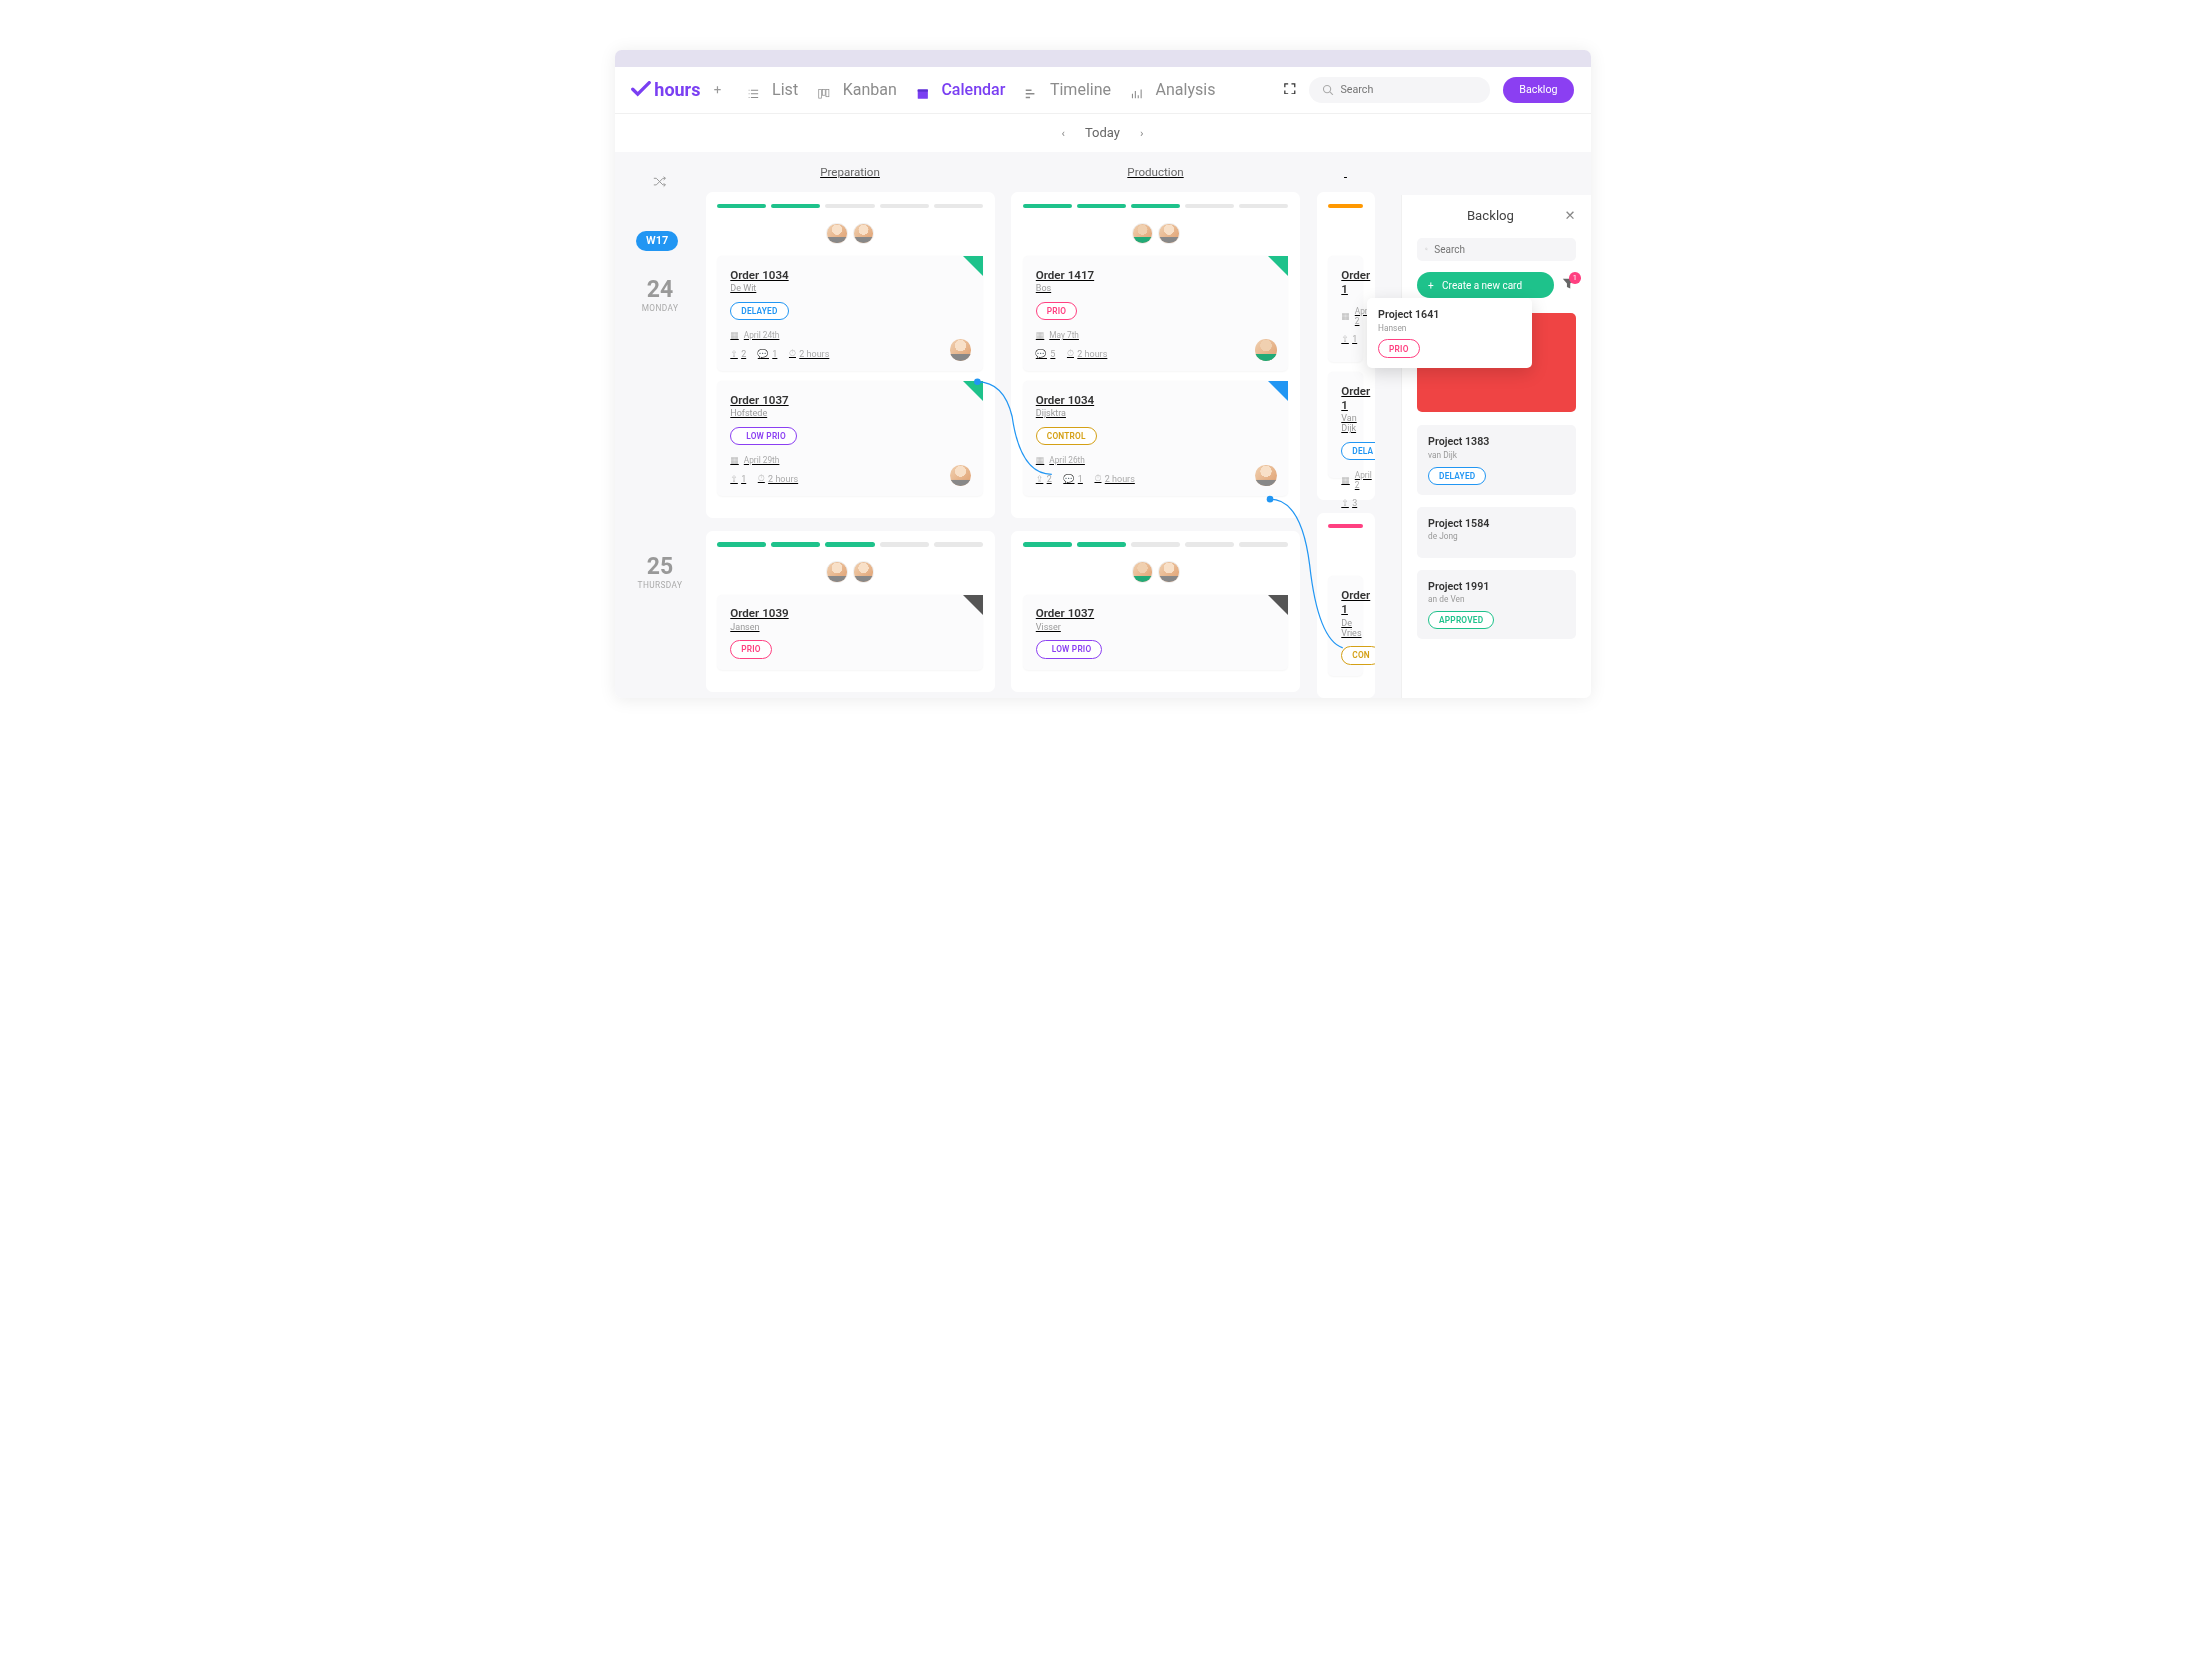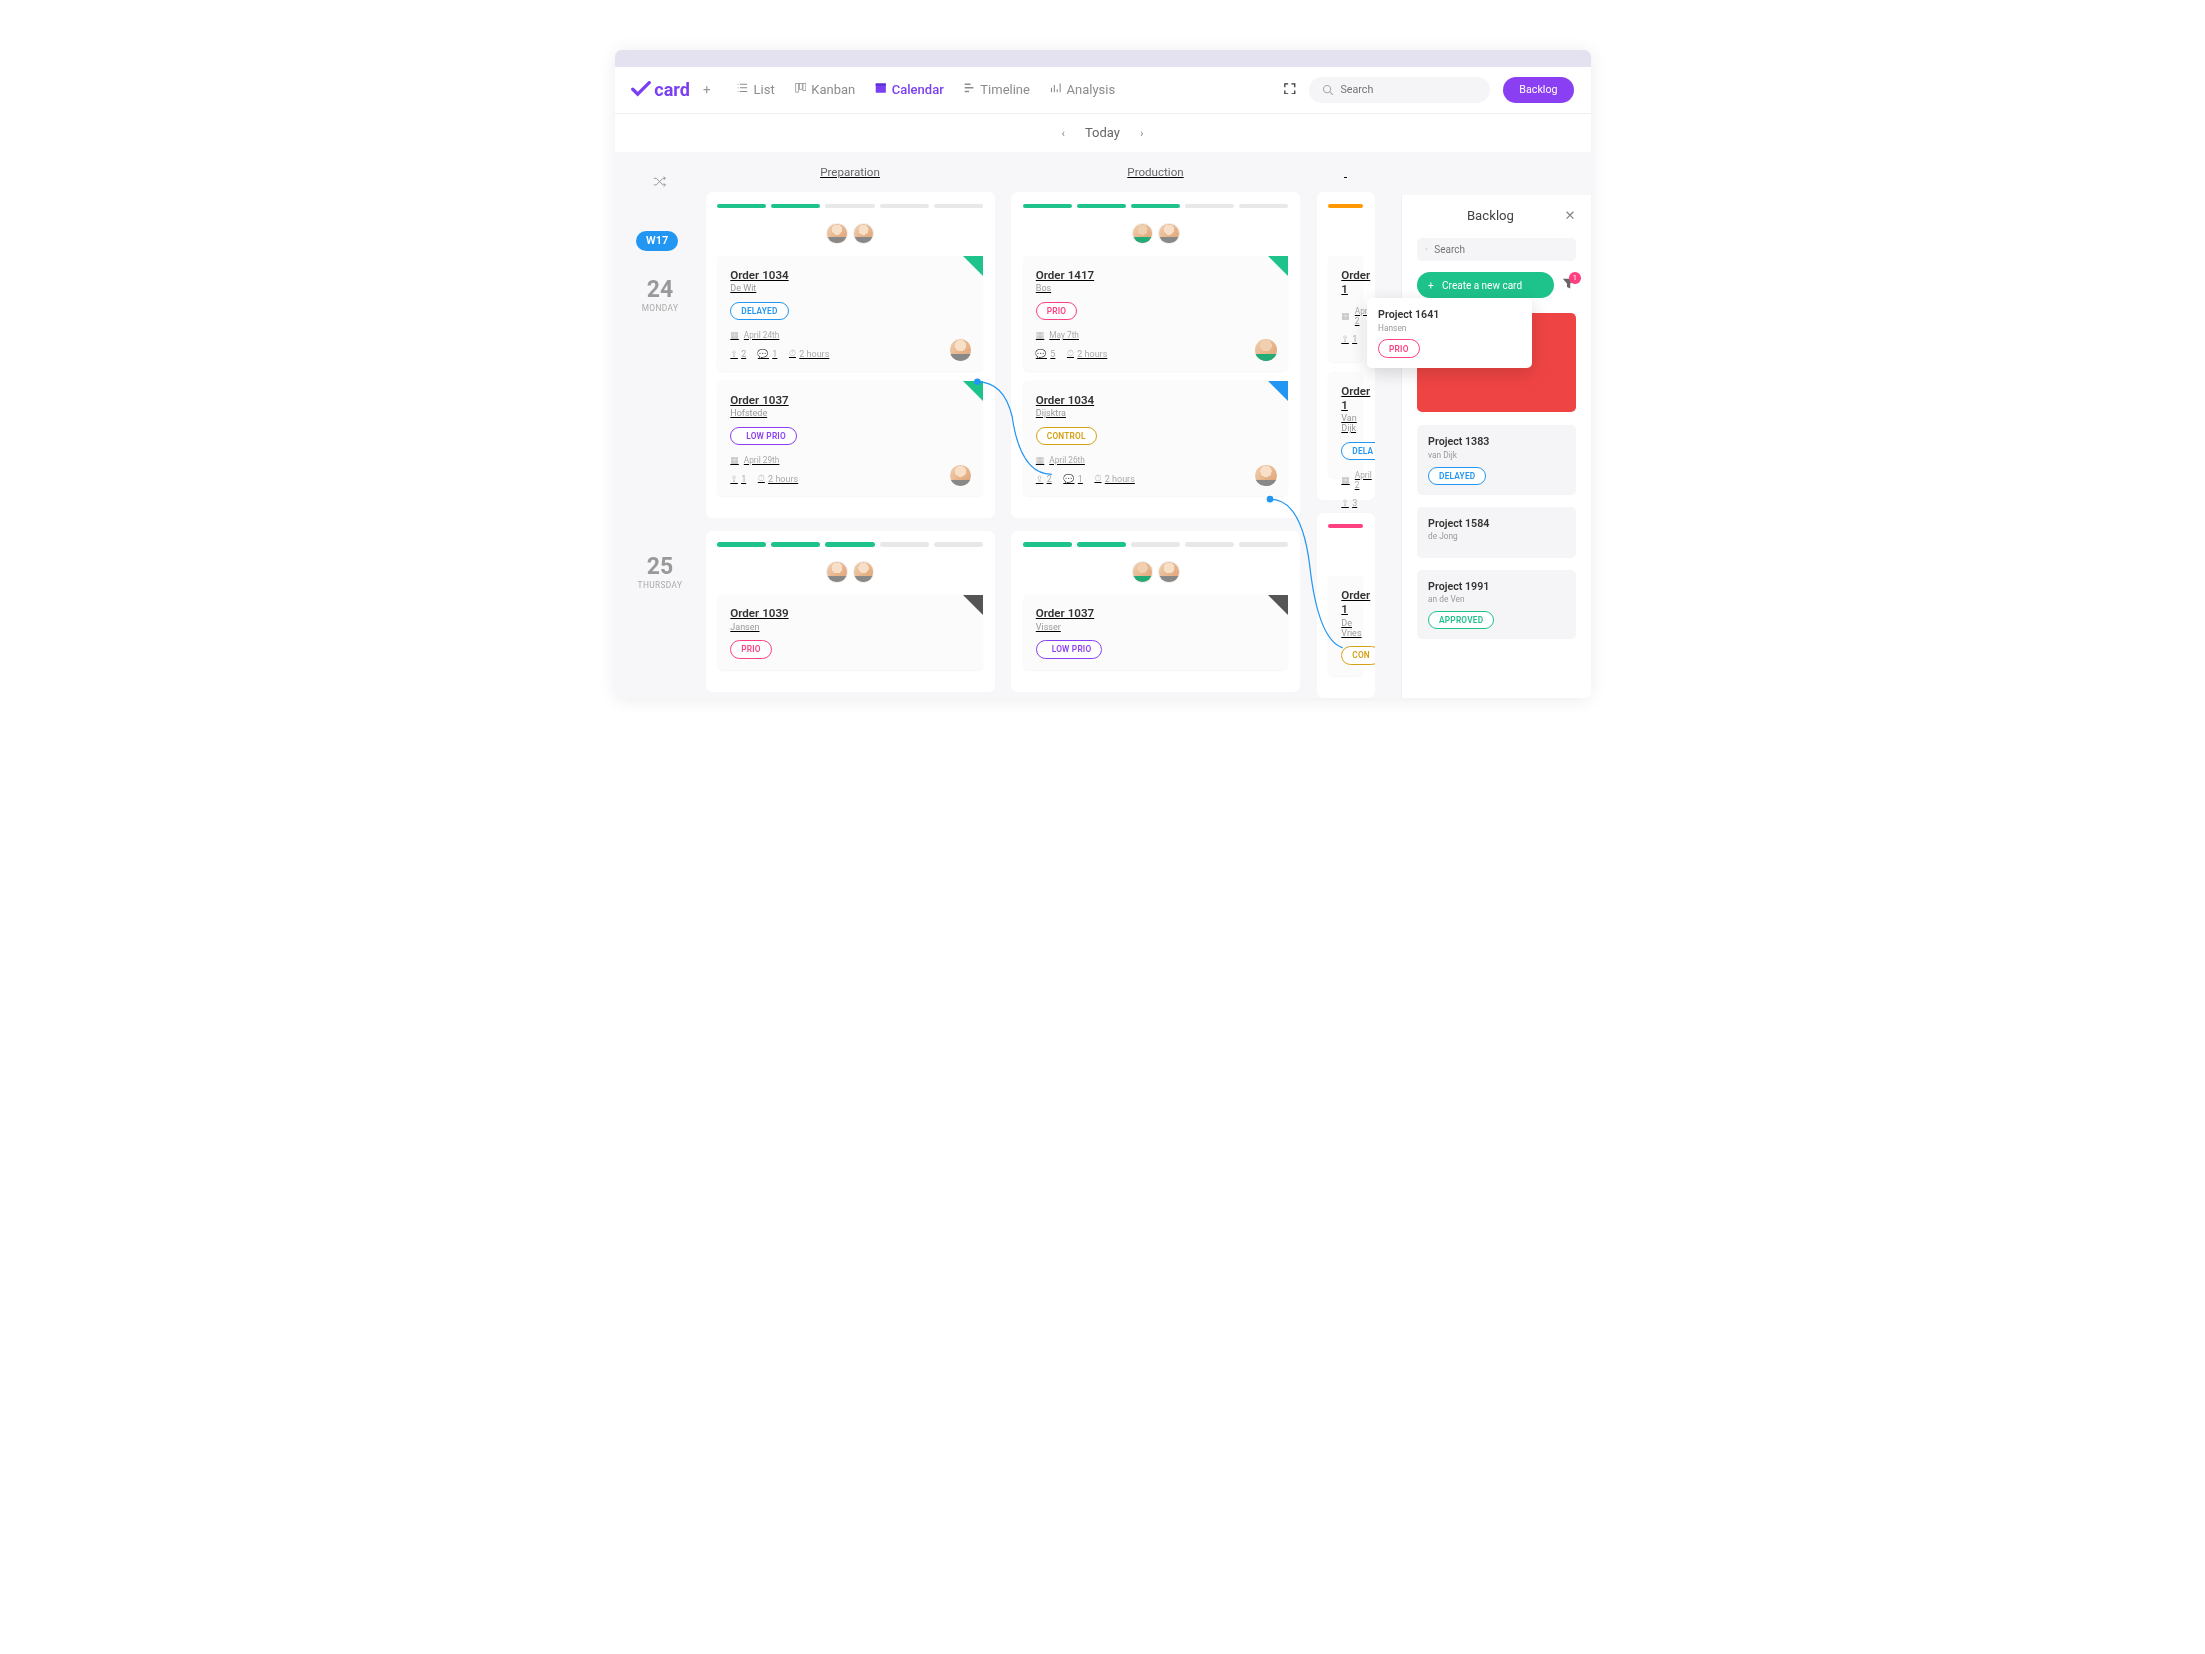--- a/index.html
+++ b/index.html
@@ -4,21 +4,21 @@
 <style>
 * { box-sizing: border-box; margin: 0; padding: 0; font-family: -apple-system, BlinkMacSystemFont, "Segoe UI", Roboto, sans-serif; }
 body { background: #fff; padding: 50px; }
 .app-frame { width: 976px; margin: 0 auto; background: #fff; border-radius: 6.6px; box-shadow: 0 1.7px 16.5px rgba(0,0,0,0.08); overflow: hidden; position: relative; }
 .titlebar { height: 16.5px; background: #e4e1f0; }
 .header { display: flex; align-items: center; padding: 10px 16.5px; gap: 13.2px; border-bottom: 0.8px solid #f0f0f0; }
 .logo { display: flex; align-items: center; font-weight: 700; font-size: 18px; color: #7a3ff2; }
 .logo svg { margin-right: 3.3px; }
 .plus-btn { color: #999; font-size: 13.2px; cursor: pointer; }
 .nav { display: flex; gap: 20px; margin-left: 13.2px; }
-.nav-item { display: flex; align-items: flex-start; gap: 5px; font-size: 13px; color: #8c8c8c; cursor: pointer; }
+.nav-item { display: flex; align-items: flex-end; gap: 13px; font-size: 16px; color: #8c8c8c; cursor: pointer; }
 .nav-item.active { color: #7a3ff2; font-weight: 500; }
 .nav-icon { width: 11.6px; height: 11.6px; display: inline-flex; }
 .spacer { flex: 1; }
 .fs-icon { cursor: pointer; color: #333; }
 .search-box { display: flex; align-items: center; background: #f5f5f7; border-radius: 16.5px; padding: 6.6px 13.2px; gap: 6.6px; min-width: 165px; }
 .search-box input { border: none; background: transparent; font-size: 10.7px; outline: none; flex: 1; }
 .backlog-btn { background: #8b3ff2; color: #fff; border: none; border-radius: 16.5px; padding: 6.6px 16.5px; font-size: 10.7px; cursor: pointer; }
 .subheader { display: flex; justify-content: center; align-items: center; padding: 11.6px 0; gap: 20px; }
 .subheader .chev { color: #888; cursor: pointer; font-size: 11.6px; }
 .subheader .today { font-size: 13px; color: #666; }
@@ -91,21 +91,21 @@
 <body>
 
 <div class="app-frame">
   <div class="titlebar"></div>
 
   <div class="header">
     <div class="logo">
       <svg width="20" height="16.5" viewBox="0 0 24 20">
           <path d="M2 10 L8 16 L22 2" stroke="#7a3ff2" stroke-width="4" fill="none" stroke-linecap="round"></path>
         </svg>
-      <span>card</span>
+      <span>hours</span>
     </div>
     <span class="plus-btn">+</span>
     <div class="nav">
       <div class="nav-item">
         <span class="nav-icon">
             <svg viewBox="0 0 16 16">
               <path d="M4 3h10M4 8h10M4 13h10M1 3h1M1 8h1M1 13h1" stroke="#8c8c8c" stroke-width="1.5"></path>
             </svg>
           </span>
         <span>List</span>

